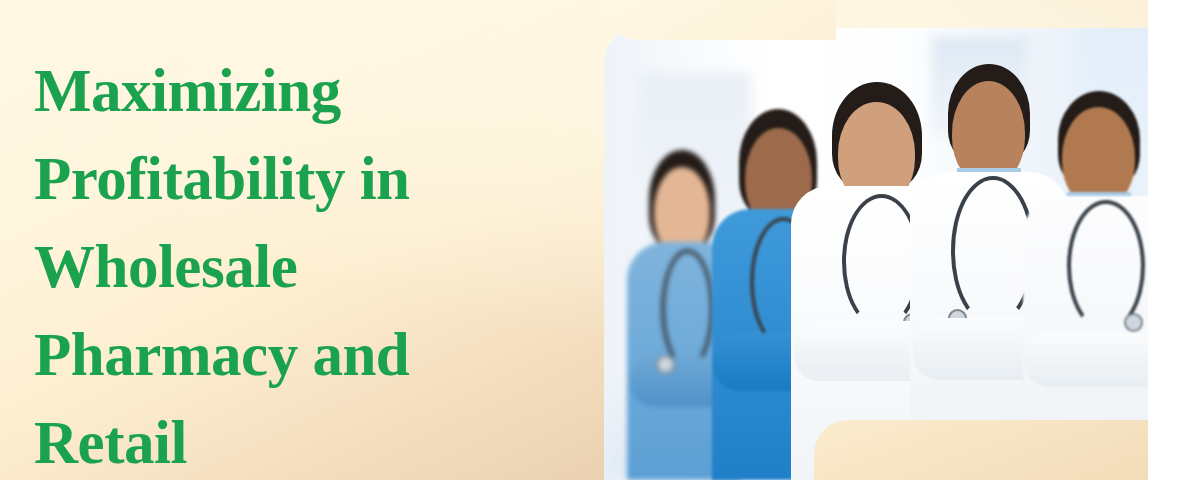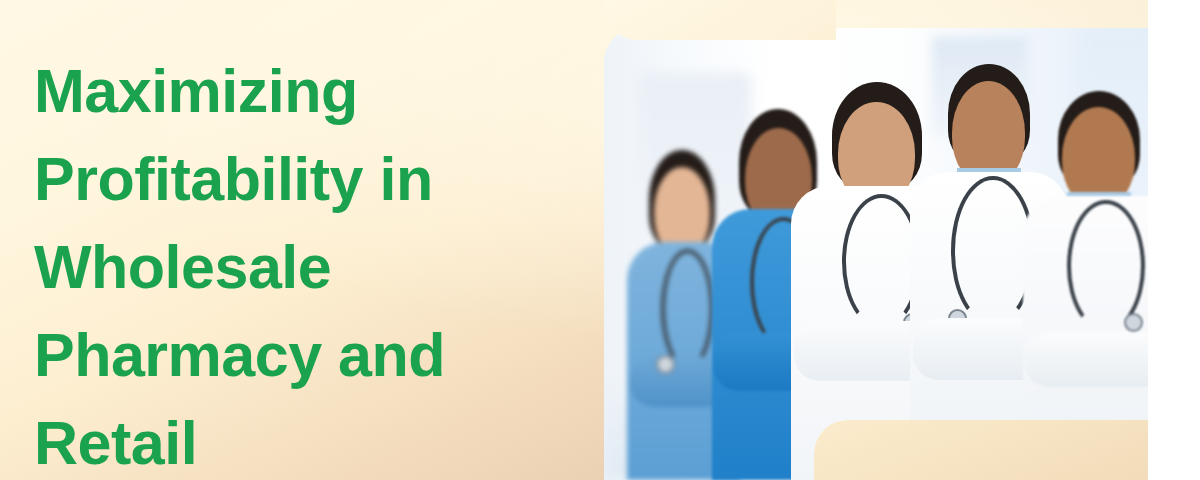--- a/index.html
+++ b/index.html
@@ -6,21 +6,21 @@
     margin: 0;
     padding: 0;
     background: #ffffff;
   }
 
   #banner {
     position: relative;
     width: 1148px;
     height: 480px;
     overflow: hidden;
-    font-family: Liberation Sans, sans-serif;
+    font-family: Liberation Serif, serif;
     
     background:
       radial-gradient(120% 90% at 78% 18%, rgba(255,250,233,0.95) 0%, rgba(255,250,233,0.0) 62%),
       linear-gradient(155deg,
         #fff8e4 0%,
         #fff6de 22%,
         #fdeed0 42%,
         #f3dcbd 62%,
         #e6cbae 82%,
         #d9bb9e 100%);

